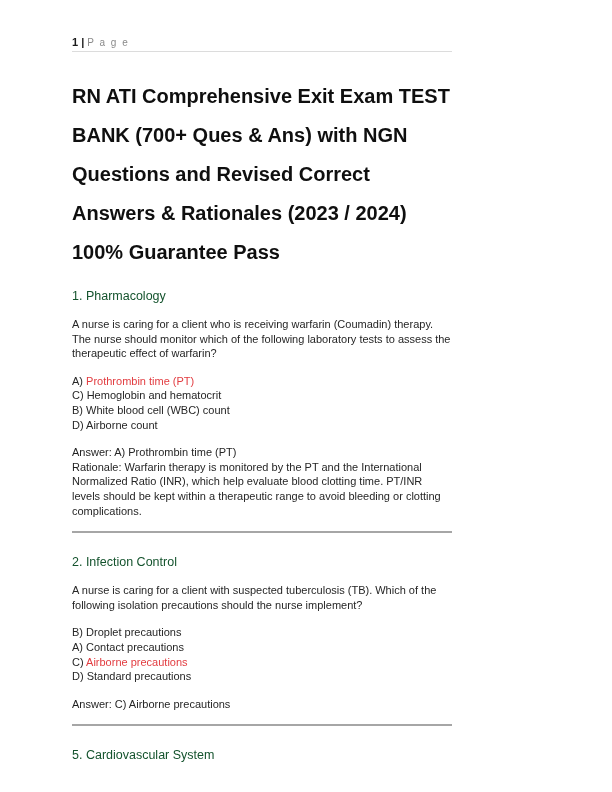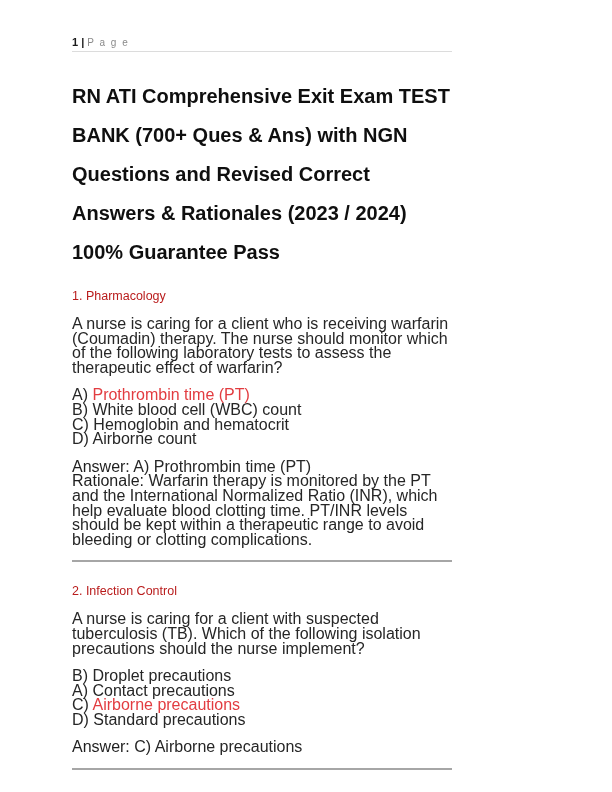--- a/index.html
+++ b/index.html
@@ -24,25 +24,25 @@
   .page-header .pgword{color:#8a8a8a;letter-spacing:1.5px;font-size:10px;}
   
   .doc-title{
     margin:25px 0 16px 0;
     font-size:20px;line-height:39px;
     font-weight:700;color:#0f0f0f;
   }
   
   .section-heading{
     font-size:12.5px;line-height:16px;
-    font-weight:400;color:#b91c1c;
+    font-weight:400;color:#14532d;
     margin:0 0 13px 0;
   }
   p,.options,.answer-block{
-    font-size:16px;line-height:14.6px;
+    font-size:11px;line-height:14.6px;
     margin:0 0 13px 0;
   }
   .option-line{line-height:14.6px;}
   .b{font-weight:400;color:#1f1f1f;}
   .correct{color:#e23c40;text-align:right;}
   hr.divider{
     border:none;
     border-top:2px solid #a6a6a6;
     margin:10px 0 21px 0;
   }
@@ -56,22 +56,22 @@
     <span class="num">1</span><span class="sep">|</span><span class="pgword">P a g e</span>
   </div>
 
   <h1 class="doc-title">RN ATI Comprehensive Exit Exam TEST BANK (700+ Ques &amp; Ans) with NGN Questions and Revised Correct Answers &amp; Rationales (2023 / 2024) 100% Guarantee Pass</h1>
 
   <section>
     <h2 class="section-heading">1. Pharmacology</h2>
     <p>A nurse is caring for a client who is receiving warfarin (Coumadin) therapy. The nurse should monitor which of the following laboratory tests to assess the therapeutic effect of warfarin?</p>
     <div class="options">
       <div class="option-line"><span>A)</span> <span class="correct">Prothrombin time (PT)</span></div>
+      <div class="option-line"><span>C)</span> <span>Hemoglobin and hematocrit</span></div>
       <div class="option-line"><span>B)</span> <span>White blood cell (WBC) count</span></div>
-      <div class="option-line"><span>C)</span> <span>Hemoglobin and hematocrit</span></div>
       <div class="option-line"><span>D)</span> <span>Airborne count</span></div>
     </div>
     <div class="answer-block">
       <div class="option-line"><span class="b">Answer:</span> <span>A) Prothrombin time (PT)</span></div>
       <div><span class="b">Rationale:</span> <span>Warfarin therapy is monitored by the PT and the International Normalized Ratio (INR), which help evaluate blood clotting time. PT/INR levels should be kept within a therapeutic range to avoid bleeding or clotting complications.</span></div>
     </div>
   </section>
 
   <hr class="divider">
 

